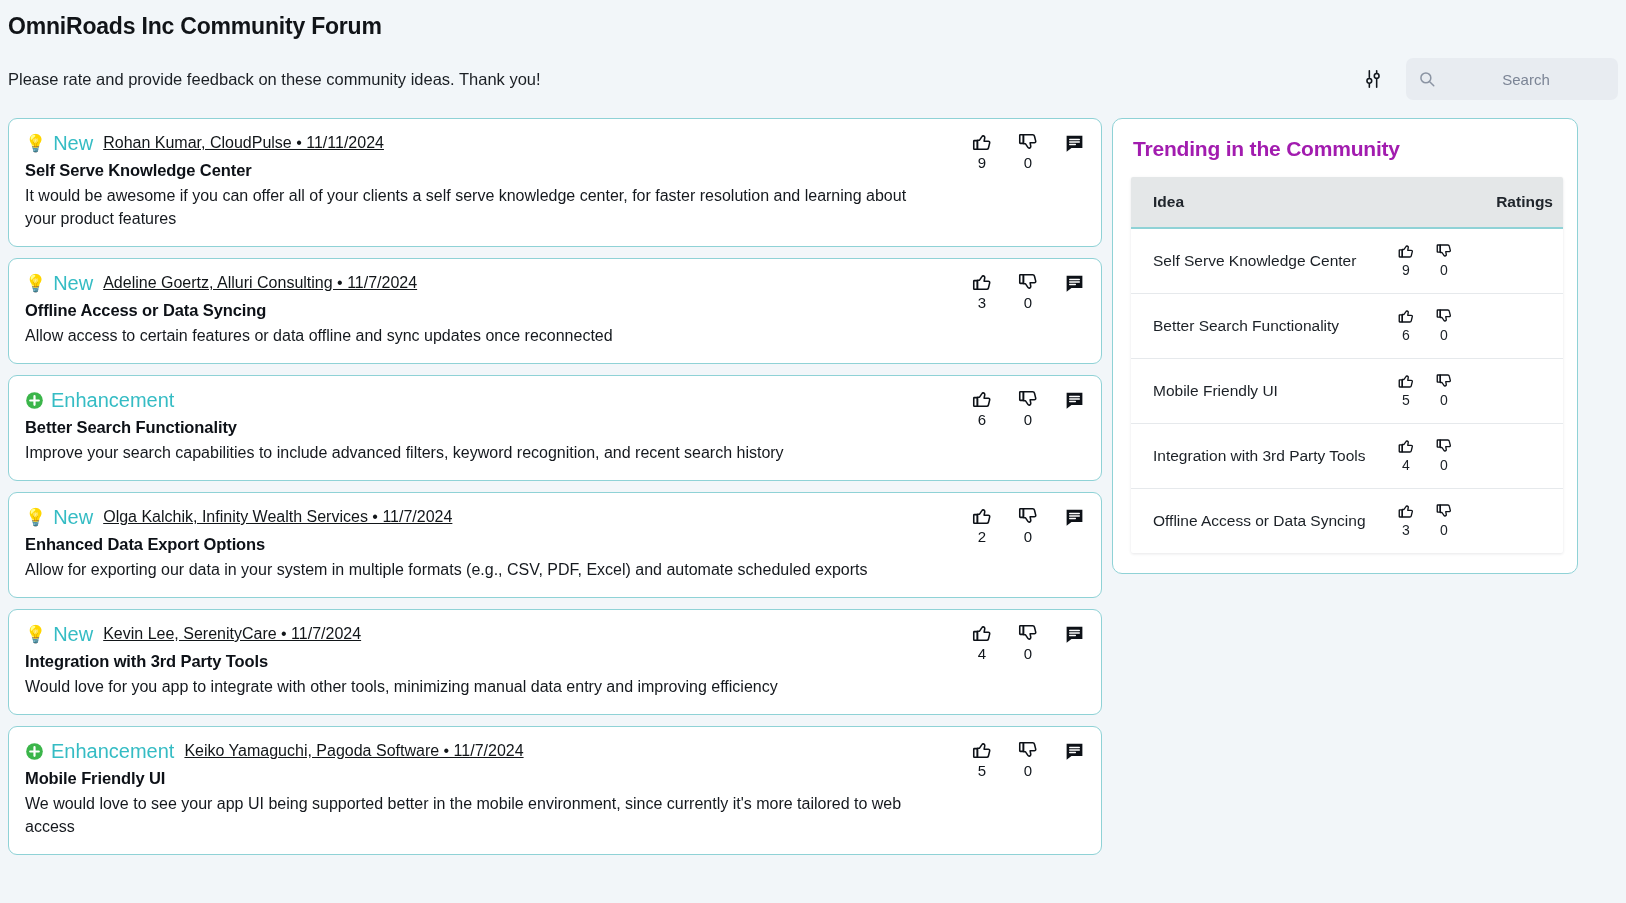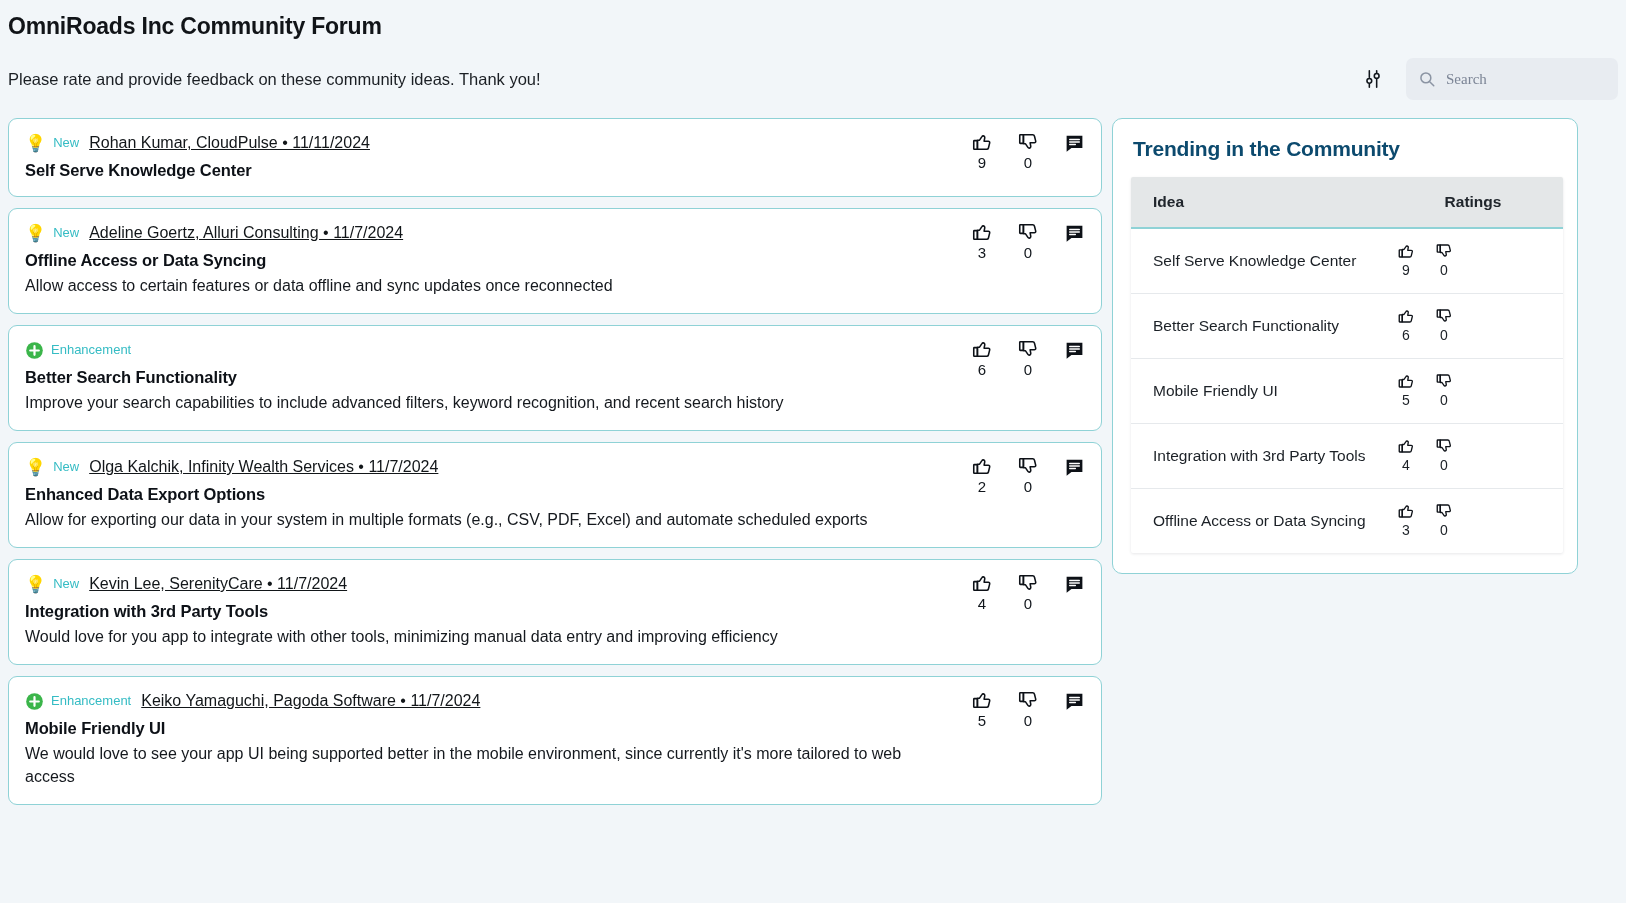--- a/index.html
+++ b/index.html
@@ -77,24 +77,25 @@
     display: flex;
     align-items: center;
     padding: 0 12px;
     gap: 10px;
     cursor: text;
   }
   .search-box input {
     border: none;
     outline: none;
     background: transparent;
-    font-family: Liberation Serif, serif;
+    font-family: Liberation Sans, sans-serif;
     font-size: 15px;
     color: #b91c1c;
     width: 100%;
+    text-align: center;
   }
   .search-box input::placeholder { color: #7b8495; }
 
   
   .content {
     position: absolute;
     left: 0;
     top: 118px;
     width: 1626px;
     height: 785px;
@@ -130,21 +131,21 @@
     white-space: nowrap;
   }
   .meta-emoji {
     font-size: 17px;
     line-height: 1;
     display: inline-flex;
     align-items: center;
   }
   .badge-label {
     color: #35bcc4;
-    font-size: 13px;
+    font-size: 20px;
   }
   .meta-person {
     color: #121619;
     font-size: 16px;
     margin-left: 3px;
     text-decoration: underline;
   }
 
   .card-title {
     margin-top: 8px;
@@ -199,21 +200,21 @@
   }
   .trending-panel {
     background: #ffffff;
     border: 1px solid #8fd2d6;
     border-radius: 10px;
     padding: 18px 14px 20px 18px;
   }
   .trending-title {
     font-size: 21px;
     font-weight: bold;
-    color: #0c4a6e;
+    color: #a21caf;
     letter-spacing: -0.2px;
     margin-bottom: 16px;
     padding-left: 2px;
   }
 
   .trend-table {
     width: 100%;
     border-collapse: collapse;
     box-shadow: 0 1px 3px rgba(16,24,40,0.10);
     border-radius: 2px;
@@ -224,21 +225,21 @@
     background: #e4e7e8;
     text-align: left;
     font-weight: bold;
     font-size: 15.5px;
     color: #20262c;
     padding: 16px 10px 16px 22px;
     border-bottom: 2px solid #8fd2d6;
   }
   .trend-table thead th.ratings-head {
     padding-left: 0;
-    text-align: center;
+    text-align: right;
     width: 170px;
   }
   .trend-table tbody td {
     border-bottom: 1px solid #e6e9ec;
     padding: 13px 10px 13px 22px;
     font-size: 15.5px;
     color: #1b2026;
     vertical-align: middle;
     line-height: 20px;
   }
@@ -305,20 +306,21 @@
 
     <div class="feed">
 
       <div class="idea-card">
         <div class="card-meta">
           <span class="meta-emoji">💡</span>
           <span class="badge-label">New</span>
           <span class="meta-person">Rohan Kumar, CloudPulse • 11/11/2024</span>
         </div>
         <div class="card-title">Self Serve Knowledge Center</div>
+        <div class="card-body">It would be awesome if you can offer all of your clients a self serve knowledge center, for faster resolution and learning about your product features</div>
         <div class="card-actions">
           <div class="vote">
             <svg width="22" height="22" viewBox="0 0 24 24" fill="none" stroke="#0d1117" stroke-width="1.7" stroke-linejoin="round">
               <path d="M7 10.5V20h10.1c.9 0 1.7-.6 1.9-1.5l1.4-5.6c.2-.9-.5-1.8-1.5-1.8h-4.6l.7-3.6c.2-1.1-.6-2.2-1.7-2.2-.6 0-1.1.3-1.4.8L9.3 10H7z"></path>
               <rect x="3" y="10.5" width="4" height="9.5" rx="0.6"></rect>
             </svg>
             <span class="count">9</span>
           </div>
           <div class="vote">
             <svg width="22" height="22" viewBox="0 0 24 24" fill="none" stroke="#0d1117" stroke-width="1.7" stroke-linejoin="round">

